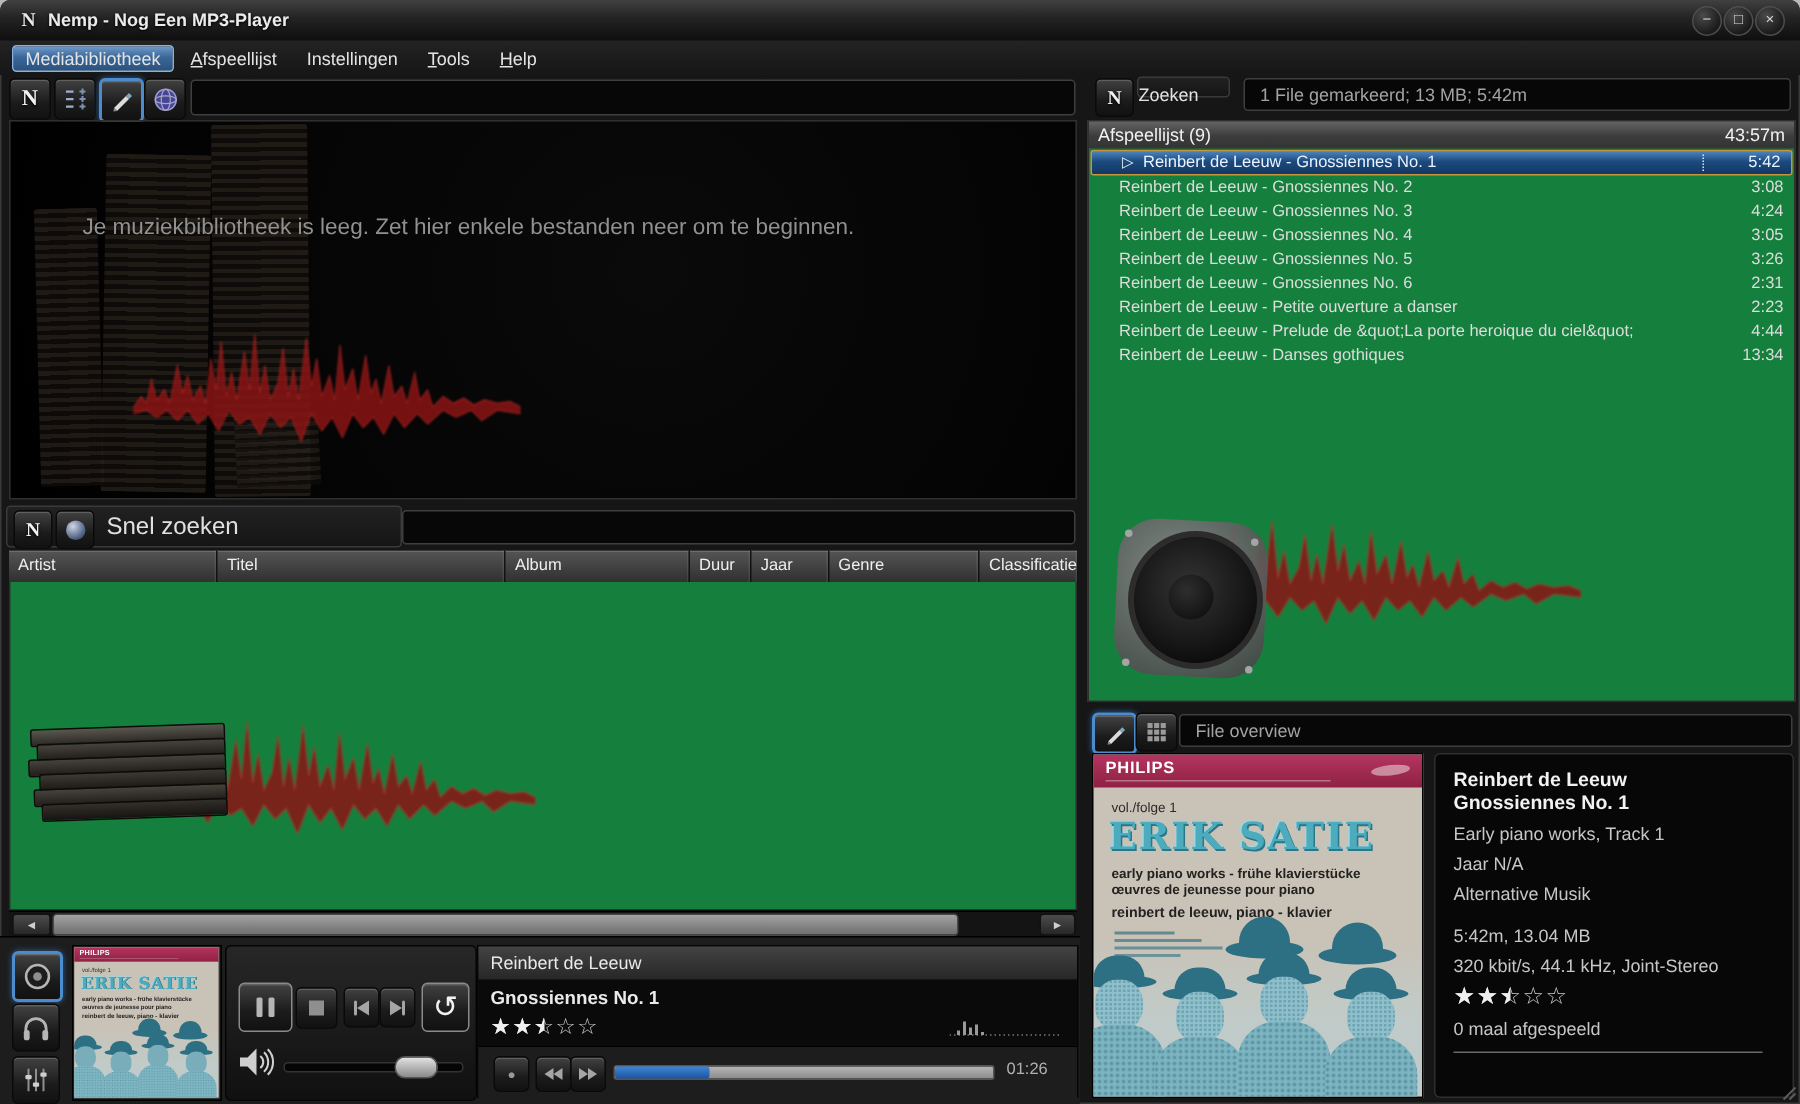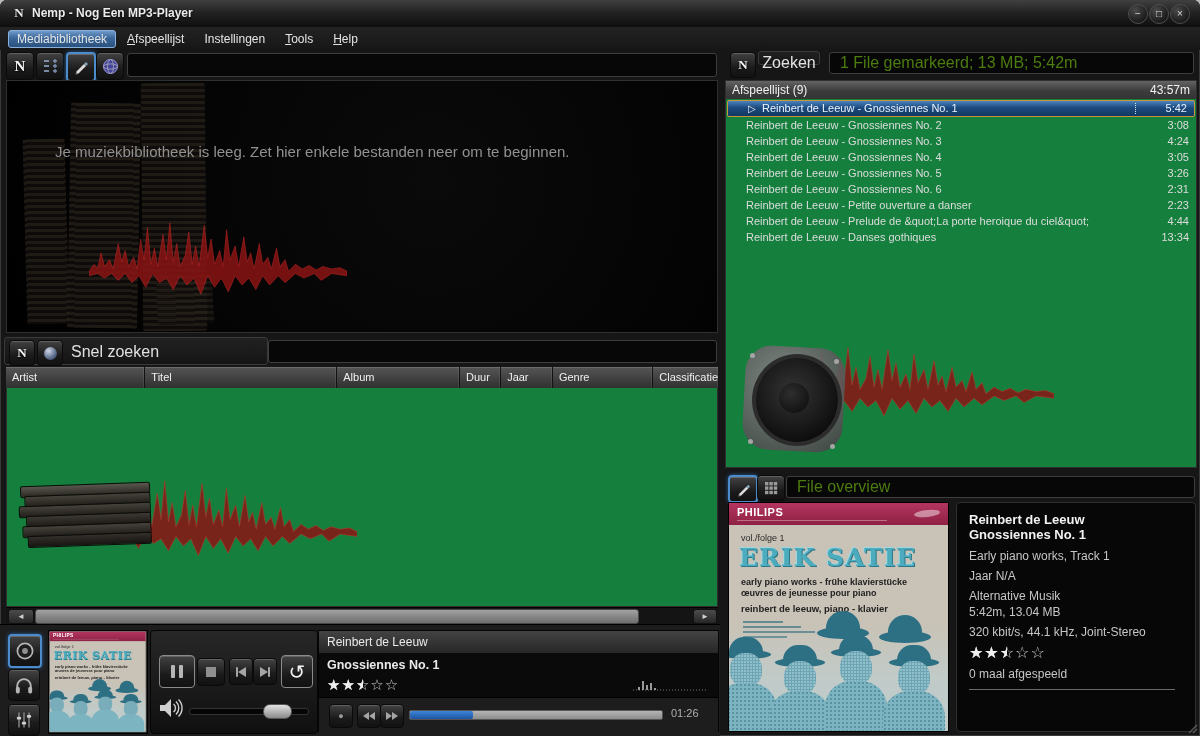--- a/index.html
+++ b/index.html
@@ -92,21 +92,21 @@
   .aa-scale{position:absolute;left:0;top:0;transform:scale(0.44);transform-origin:top left;}
   
   .bbar{left:0;top:624px;width:720px;height:112px;background:#1d1d1d;border-top:1px solid #000;}
   .ctrlpanel{background:linear-gradient(#272727,#101010);border:1px solid #050505;border-radius:4px;}
   .pb{width:4px;height:13px;background:#b5b5b5;border-radius:1px;margin:0 2px;}
   .tri-l{width:0;height:0;border-top:5px solid transparent;border-bottom:5px solid transparent;border-right:8px solid #a5a5a5;}
   .tri-r{width:0;height:0;border-top:5px solid transparent;border-bottom:5px solid transparent;border-left:8px solid #a5a5a5;}
   .vbar{width:2.5px;height:10px;background:#a5a5a5;border-radius:1px;}
   .ptrack{position:absolute;background:linear-gradient(#b5b5b5,#8c8c8c);border:1px solid #555;border-radius:2px;}
   .pfill{position:absolute;left:0;top:0;height:100%;background:linear-gradient(#3d86d8,#1c55a0);border-radius:2px;}
-  .glabel{color:#4d7c0f;font-size:16px;}
+  .glabel{color:#a3a3a3;font-size:12px;}
   .info-line{color:#c6c6c6;font-size:12px;}
   .info-bold{color:#f2f2f2;font-size:13px;font-weight:bold;}
 </style>
 </head>
 <body>
 
 <svg width="0" height="0" style="position:absolute">
   <defs>
     <path id="wavepath" d="M0,68 L6,62 10,66 14,52 18,64 24,58 28,66 34,44 38,60 42,50 46,64 52,56 56,66 60,40 64,58 68,30 72,62 76,48 80,64 86,36 90,58 94,26 98,60 102,44 106,64 112,54 116,34 120,62 124,46 128,64 134,28 138,56 142,40 146,62 152,50 156,64 160,32 164,58 170,46 174,64 180,38 184,60 188,52 192,66 198,44 202,62 208,56 212,66 218,48 222,64 228,58 232,68 240,62 248,66 256,63 264,67 272,64 282,66 292,65 300,68 L300,72 282,70 270,76 262,70 250,74 240,70 228,78 220,72 210,80 202,72 194,84 186,74 178,80 170,72 162,86 154,74 146,82 138,72 130,88 122,74 114,80 106,72 98,84 90,74 82,78 74,70 66,82 58,72 50,78 42,70 34,76 26,70 18,74 10,70 0,72 Z" fill="#8a1414" stroke="#cc2a2a" stroke-width="0.6" opacity="0.85"></path>
   </defs>
@@ -151,21 +151,21 @@
       <circle cx="8.5" cy="8.5" r="7" fill="#45459a" stroke="#9a9ad6" stroke-width="1"></circle>
       <ellipse cx="8.5" cy="8.5" rx="3" ry="7" fill="none" stroke="#aab" stroke-width=".8"></ellipse>
       <ellipse cx="8.5" cy="8.5" rx="7" ry="2.6" fill="none" stroke="#aab" stroke-width=".8"></ellipse>
     </svg>
   </div>
   <div class="abs field" style="left:127px;top:53px;width:590px;height:24px"></div>
 
   <div class="abs btn" style="left:730px;top:52px;width:24px;height:24px">
     <span class="nlogo" style="font-size:13px">N</span>
   </div>
-  <div class="abs tabbox" style="left:758px;top:51px;width:62px;height:14px;text-align:center;line-height:22px;color:#e2e2e2;font-size:16px">Zoeken</div>
+  <div class="abs tabbox" style="left:758px;top:51px;width:62px;height:14px;line-height:22px;color:#e2e2e2;font-size:12px">Zoeken</div>
   <div class="abs field glabel" style="left:829px;top:52px;width:365px;height:22px;line-height:20px;padding-left:10px">1 File gemarkeerd; 13 MB; 5:42m</div>
 
   <div class="abs panel" style="left:6px;top:80px;width:712px;height:253px;background:radial-gradient(circle at 60% 40%,#0a0a0a,#000)">
     <div class="cdcol" style="left:18px;top:58px;width:42px;height:185px;transform:rotate(-1.5deg)"></div>
     <div class="cdcol" style="left:62px;top:22px;width:70px;height:225px;transform:rotate(1deg)"></div>
     <div class="cdcol" style="left:135px;top:2px;width:64px;height:248px;transform:rotate(-0.6deg)"></div>
     <div class="cdcol" style="left:150px;top:195px;width:56px;height:48px;transform:rotate(-3deg);opacity:.65"></div>
     <svg class="wave" style="left:82px;top:112px;width:258px;height:115px" viewBox="0 0 300 100" preserveAspectRatio="none">
         <use href="#wavepath"></use>
       </svg>
@@ -319,21 +319,21 @@
       </div>
     </div>
   </div>
 
   <div class="abs" style="left:956px;top:502px;width:240px;height:230px;background:#070707;border:1px solid #2f2f2f;border-radius:4px;box-sizing:border-box;padding:9px 12px">
     <div class="info-bold">Reinbert de Leeuw</div>
     <div class="info-bold">Gnossiennes No. 1</div>
     <div class="info-line" style="margin-top:7px">Early piano works, Track 1</div>
     <div class="info-line" style="margin-top:6px">Jaar N/A</div>
     <div class="info-line" style="margin-top:6px">Alternative Musik</div>
-    <div class="info-line" style="margin-top:2px">5:42m, 13.04 MB</div>
+    <div class="info-line" style="margin-top:14px">5:42m, 13.04 MB</div>
     <div class="info-line" style="margin-top:6px">320 kbit/s, 44.1 kHz, Joint-Stereo</div>
     <div class="stars" style="margin-top:6px;font-size:16px">
       <span>☆☆☆☆☆</span>
       <span class="fill" style="width: 50%;">★★★★★</span>
     </div>
     <div class="info-line" style="margin-top:5px">0 maal afgespeeld</div>
     <div style="margin-top:8px;border-top:1px solid #6a6a6a;width:206px"></div>
   </div>
 
   <div class="abs bbar">

